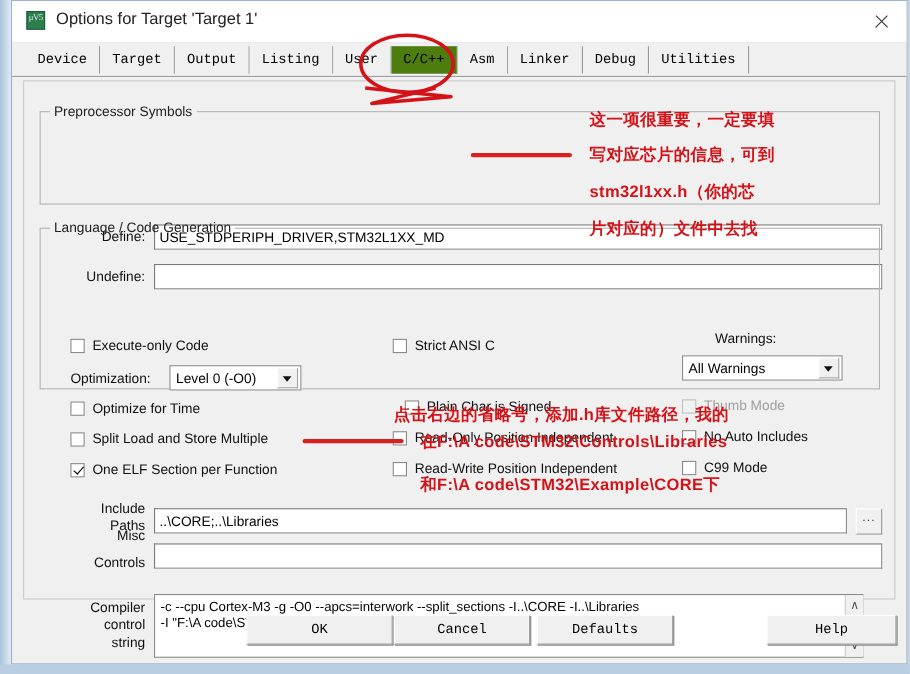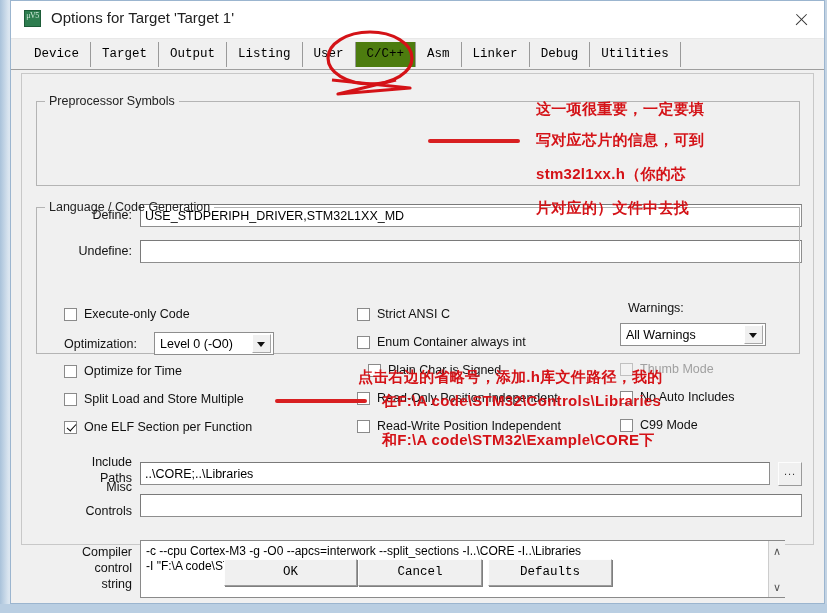--- a/index.html
+++ b/index.html
@@ -390,38 +390,34 @@
     </div>
     <div class="cbrow" id="cb-elf" style="left:42px; top:346px;">
       <span class="cbx checked"></span>
       <span>One ELF Section per Function</span>
     </div>
 
     <div class="cbrow" style="left:335px; top:233px;">
       <span class="cbx"></span>
       <span>Strict ANSI C</span>
     </div>
-    <div class="cbrow" style="left:335px; top:261px;">
-      <span class="cbx"></span>
-      <span>Enum Container always int</span>
-    </div>
     <div class="cbrow" style="left:335px; top:289px;padding-left:11px;">
       <span class="cbx"></span>
       <span>Plain Char is Signed</span>
     </div>
     <div class="cbrow" style="left:335px; top:317px;">
       <span class="cbx"></span>
       <span>Read-Only Position Independent</span>
     </div>
     <div class="cbrow" style="left:335px; top:345px;">
       <span class="cbx"></span>
       <span>Read-Write Position Independent</span>
     </div>
 
-    <div class="static-lbl" style="left:606px; top:227px;">Warnings:</div>
+    <div class="static-lbl" style="left:628px; top:227px;">Warnings:</div>
     <div class="combo" style="left:598px; top:249px; width:146px;">
       <span class="val">All Warnings</span>
       <span class="arrow"></span>
     </div>
     <div class="cbrow disabled" style="left:598px; top:288px;">
       <span class="cbx"></span>
       <span>Thumb Mode</span>
     </div>
     <div class="cbrow" style="left:598px; top:316px;">
       <span class="cbx"></span>
@@ -449,20 +445,21 @@
     <div class="vscroll" style="left:746px; top:467px; height:56px;">
       <div class="arr up">∧</div>
       <div class="arr dn">∨</div>
     </div>
   </div>
 
   <div class="btnbar">
     <div class="dlgbtn" style="left:213px; width:133px;">OK</div>
     <div class="dlgbtn" style="left:347px; width:124px;">Cancel</div>
     <div class="dlgbtn" style="left:477px; width:124px;">Defaults</div>
+    <div class="dlgbtn" style="left:686px; width:118px;">Help</div>
   </div>
 </div>
 
 <svg class="scribble" style="left:318px; top:28px; width:110px; height:70px;" viewBox="0 0 110 70">
   <ellipse cx="52" cy="30" rx="42" ry="26" fill="none" stroke="#d41217" stroke-width="3.2"></ellipse>
   <path d="M14,52 L92,60 L20,66 L78,52" fill="none" stroke="#d41217" stroke-width="3.2" stroke-linejoin="round"></path>
 </svg>
 
 <div class="redline" style="left:428px; top:139px; width:92px; height:4px;"></div>
 <div class="redline" style="left:275px; top:399px; width:92px; height:4px;"></div>

